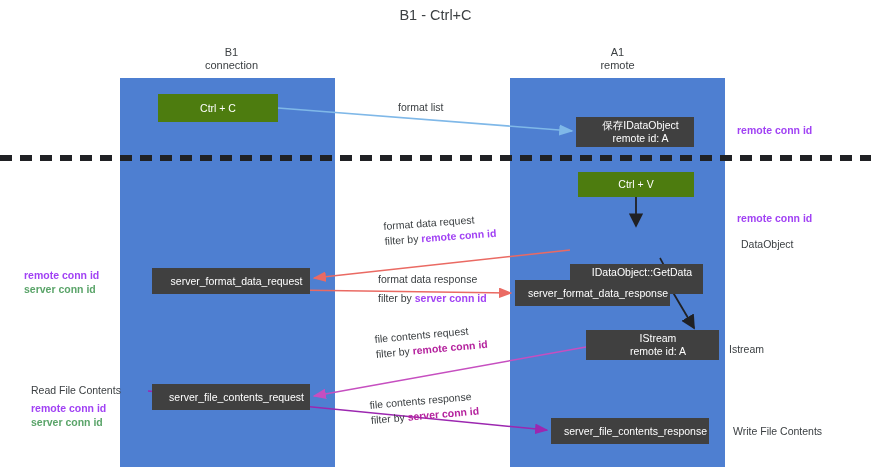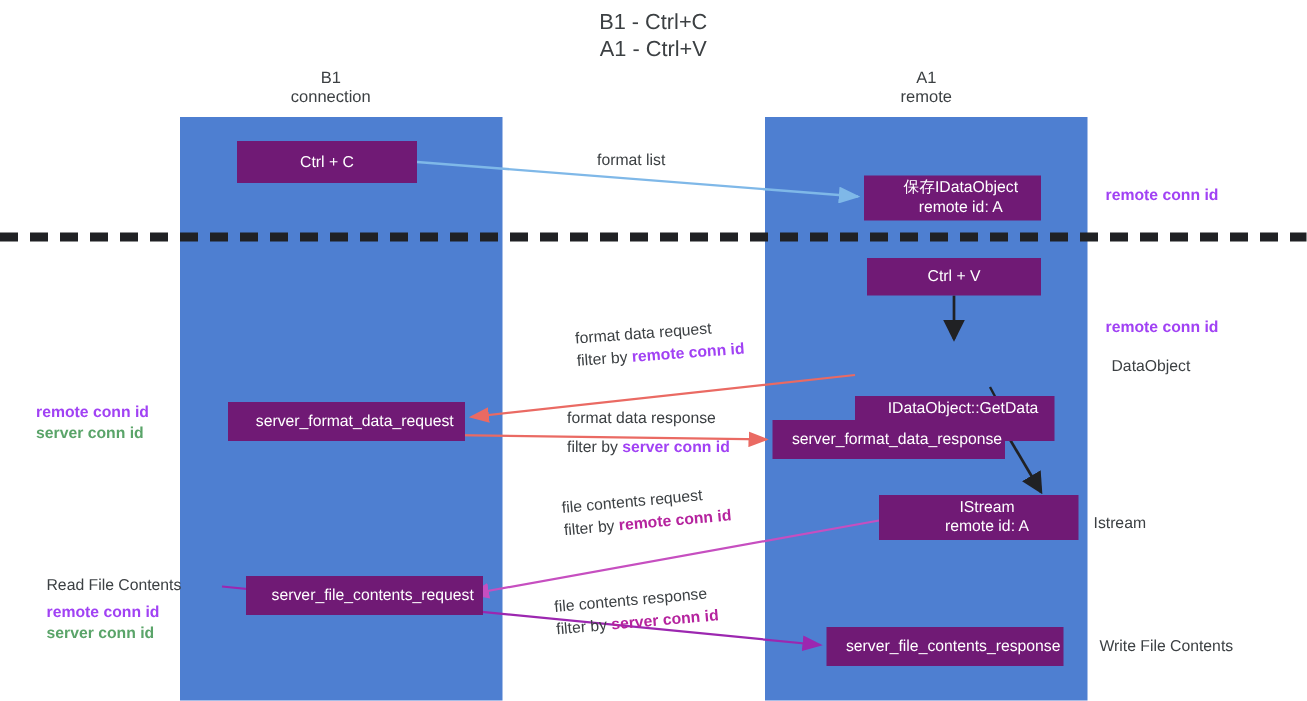--- a/index.html
+++ b/index.html
@@ -22,47 +22,47 @@
 
   
   #diagram-title{
     position:absolute;left:0;top:6px;width:871px;
     text-align:center;font-size:14.5px;color:#3c4043;line-height:18px;
   }
   .lane-head{
     position:absolute;text-align:center;font-size:11px;color:#3c4043;
     line-height:13px;width:215px;
   }
-  #head-b1{left:113px;top:46px;}
+  #head-b1{left:124px;top:46px;}
   #head-a1{left:510px;top:46px;}
 
   
   #divider{
     position:absolute;left:0;top:155px;width:871px;height:6px;
     background:repeating-linear-gradient(to right,#202124 0 12px,transparent 12px 20px);
   }
 
   
   .node{
     position:absolute;box-sizing:border-box;
     display:flex;flex-direction:column;align-items:center;justify-content:center;
     color:#ffffff;font-size:10.5px;line-height:13px;text-align:center;
   }
-  .node.green{background:#701a75;}
+  .node.green{background:#4d7c0f;}
   .node.orange{background:#fbb košt;}
-  .node.orange{background:#701a75;padding-left:11px;}
+  .node.orange{background:#404040;padding-left:11px;}
 
   #n-ctrlc{left:158px;top:94px;width:120px;height:28px;}
   #n-idataobject{left:576px;top:117px;width:118px;height:30px;}
   #n-ctrlv{left:578px;top:172px;width:116px;height:25px;}
   #n-getdata{left:570px;top:228px;width:133px;height:30px;margin-top:36px;}
   #n-sfdreq{left:152px;top:268px;width:158px;height:26px;}
   #n-sfdresp{left:515px;top:280px;width:155px;height:26px;}
   #n-istream{left:586px;top:330px;width:133px;height:30px;}
-  #n-sfcreq{left:164px;top:384px;width:158px;height:26px;}
+  #n-sfcreq{left:152px;top:384px;width:158px;height:26px;}
   #n-sfcresp{left:551px;top:418px;width:158px;height:26px;}
 
   
   .side-note{
     position:absolute;font-size:10.5px;color:#3c4043;line-height:14px;white-space:nowrap;
   }
   .side-note.purple{color:#a142f4;font-weight:bold;}
   .side-note.green-txt{color:#5aa469;font-weight:bold;}
 
   #sn-remote1{left:737px;top:123px;}
@@ -94,21 +94,20 @@
 </head>
 <body>
 
 <div id="stage">
 
   <div class="lane" id="lane-b1"></div>
   <div class="lane" id="lane-a1"></div>
 
   <div id="diagram-title">
     <div>B1 - Ctrl+C</div>
-    <div>A1 - Ctrl+V</div>
   </div>
 
   <div class="lane-head" id="head-b1">
     <div>B1</div>
     <div>connection</div>
   </div>
   <div class="lane-head" id="head-a1">
     <div>A1</div>
     <div>remote</div>
   </div>

